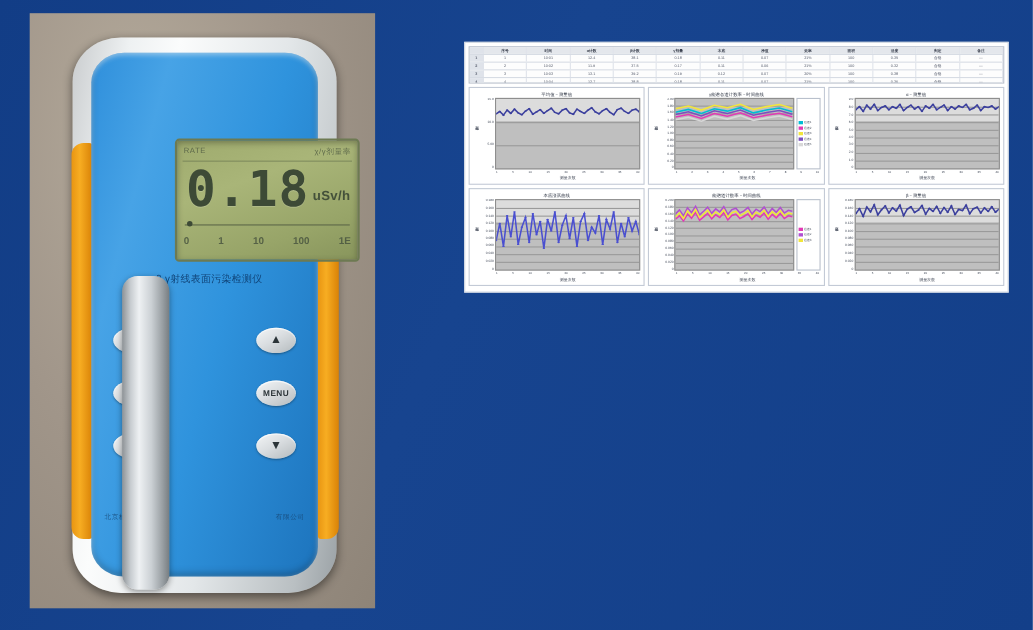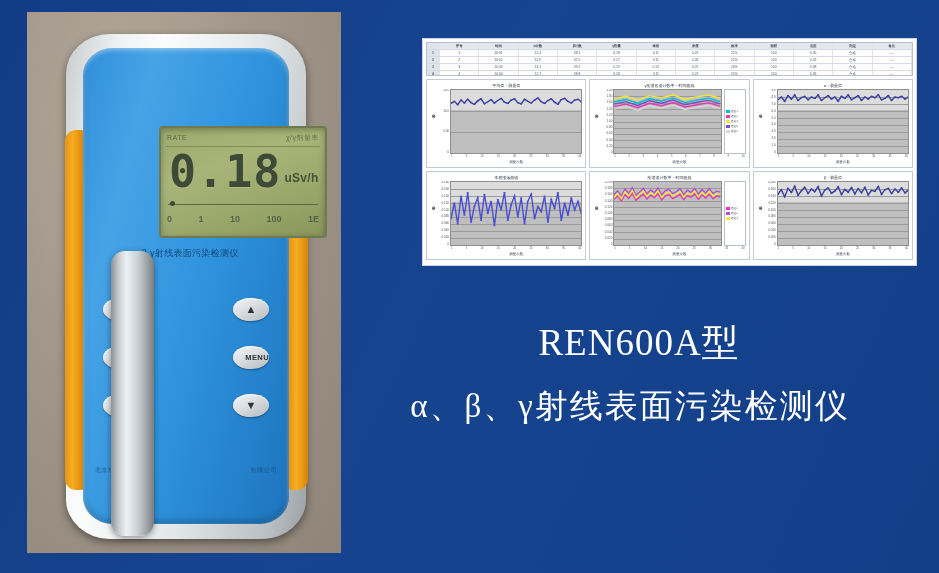--- a/index.html
+++ b/index.html
@@ -113,21 +113,21 @@
     position: absolute;
     width: 36px; height: 23px; border-radius: 50%;
     background: linear-gradient(150deg, #f4f6f7 0%, #dadee1 45%, #b4babd 100%);
     box-shadow: 0 1px 2px rgba(0,0,0,.35), inset 0 1px 1px rgba(255,255,255,.8);
     display: flex; align-items: center; justify-content: center;
     color: #2b3438;
   }
   .key.kl { left: 20px; }
   .key.kr { left: 150px; }
   .key.r1 { top: 0px; }
-  .key.r2 { top: 48px; justify-content: flex-end; }
+  .key.r2 { top: 48px; }
   .key.r3 { top: 96px; }
   .key .glyph { font-size: 11px; line-height: 1; }
   .key .menu-txt { font-size: 7.5px; font-weight: bold; letter-spacing: .4px; }
   
   .handle {
     position: absolute; left: 84px; top: 239px;
     width: 43px; height: 285px;
     border-radius: 14px;
     background: linear-gradient(90deg, #8d9296 0%, #c7ccd0 18%, #eef1f3 36%, #cbd0d4 62%, #9aa0a4 85%, #777d81 100%);
     box-shadow: 0 2px 6px rgba(0,0,0,.4);
@@ -854,18 +854,14 @@
             <span>25</span>
             <span>30</span>
             <span>35</span>
             <span>40</span>
           </div>
           <div class="x-axis-label">测量次数</div>
         </div>
       </div>
   </div>
 
-  <div id="titles">
-    <div class="title-main">REN600A型</div>
-    <div class="title-sub">α、β、γ射线表面污染检测仪</div>
-  </div>
 
 </div>
 
 </body></html>

